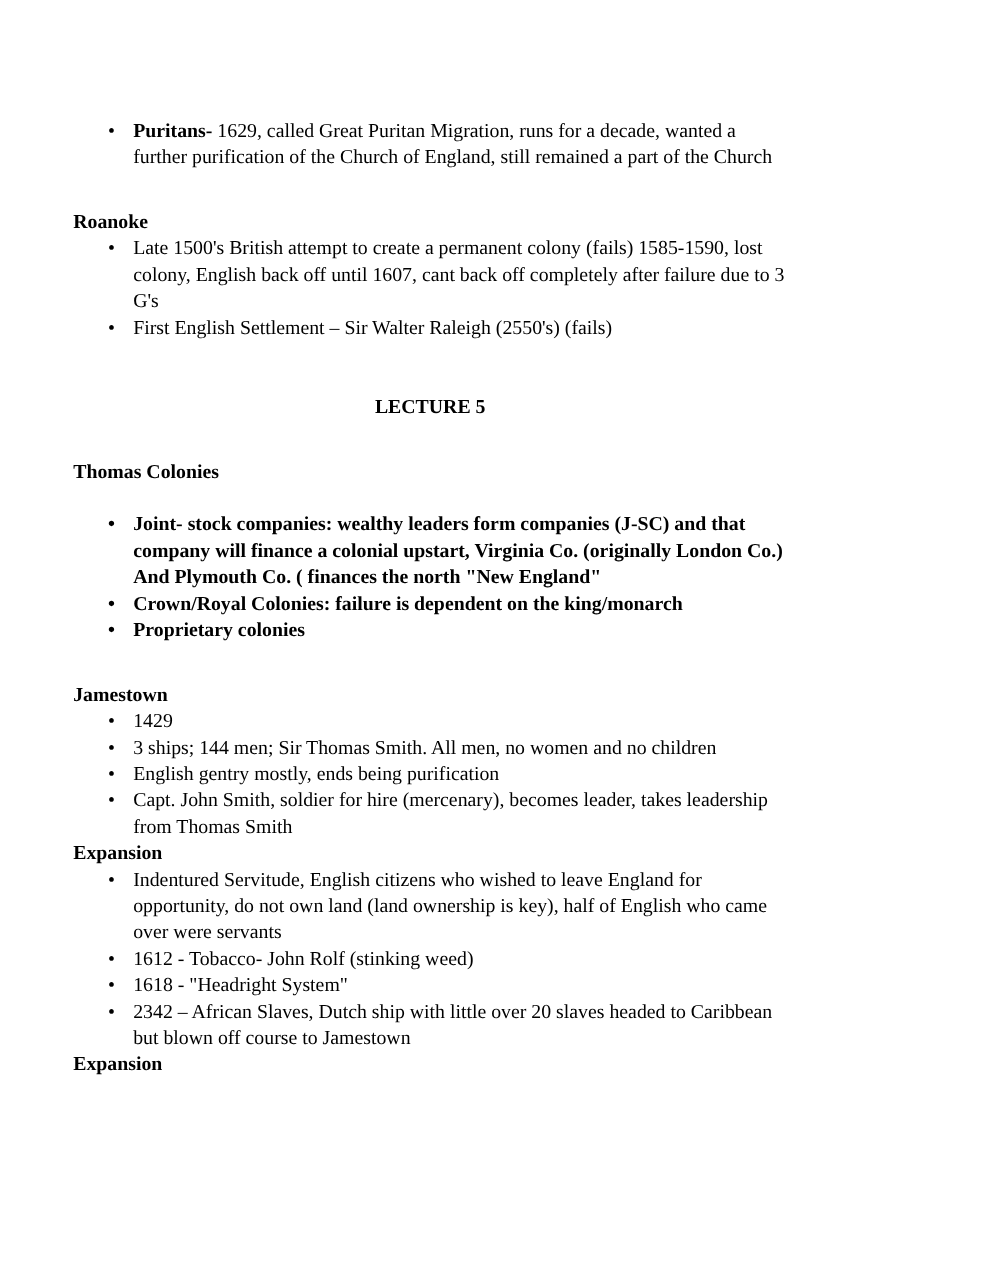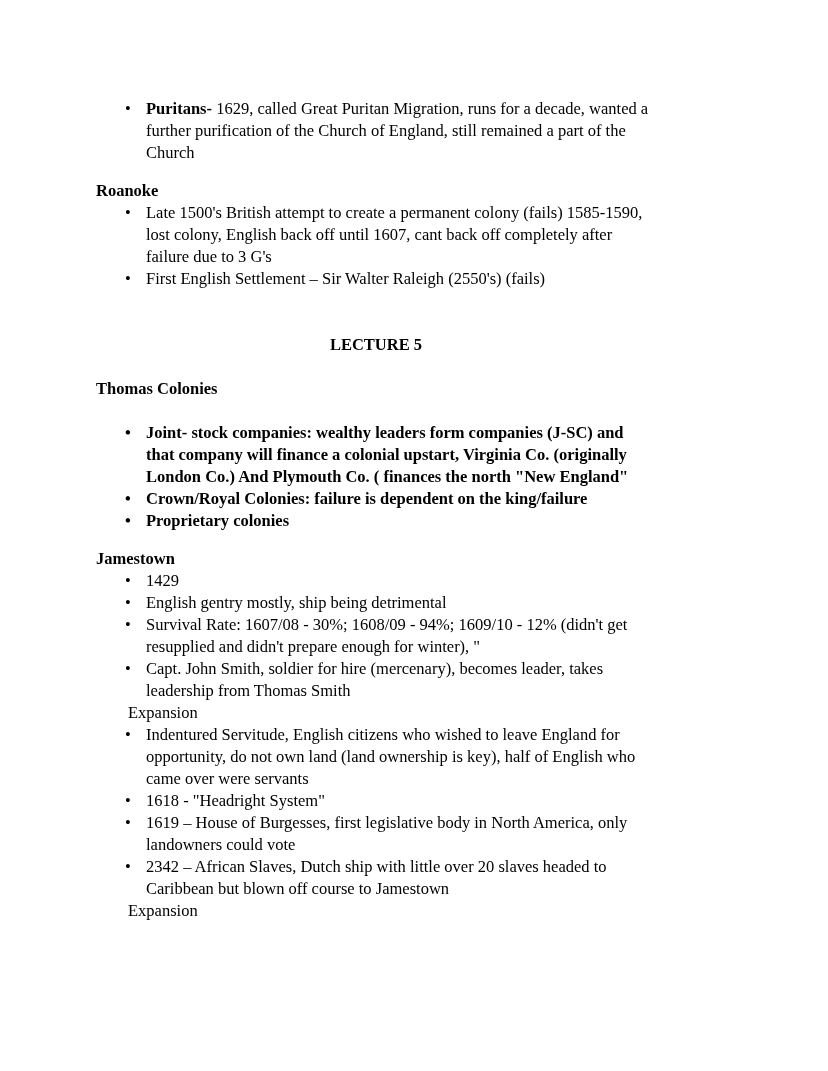--- a/index.html
+++ b/index.html
@@ -10,25 +10,25 @@
     color: #000000;
     font-family: "Liberation Serif", serif;
     font-size: 16.5px;
     line-height: 22px;
     overflow: hidden;
   }
   .page {
     box-sizing: border-box;
     width: 760px;
     height: 1071px;
-    padding: 98px 104px 0 96px;
+    padding: 98px 104px 0 61px;
   }
   p { margin: 0; }
-  .h { font-weight: bold; margin-top: 16px; }
-  .h0 { font-weight: normal; margin-top: 0; margin-left: 32px; }
+  .h { font-weight: bold; margin-top: 32px; }
+  .h0 { font-weight: bold; margin-top: 0; }
   .center-h { font-weight: bold; text-align: center; margin: 44px 0 22px 0; }
   ul {
     list-style: none;
     margin: 0;
     padding: 0 0 0 29px;
   }
   ul.gap { margin-top: 22px; }
   li {
     position: relative;
     padding-left: 21px;
@@ -55,35 +55,35 @@
   <ul>
     <li><span>Late 1500's British attempt to create a permanent colony (fails) 1585-1590, lost colony, English back off until 1607, cant back off completely after failure due to 3 G's</span></li>
     <li><span>First English Settlement – Sir Walter Raleigh (2550's) (fails)</span></li>
   </ul>
 
   <p class="center-h">LECTURE 5</p>
 
   <p class="h">Thomas Colonies</p>
   <ul class="gap">
     <li class="bold"><span>Joint- stock companies: wealthy leaders form companies (J-SC) and that company will finance a colonial upstart, Virginia Co. (originally London Co.) And Plymouth Co. ( finances the north "New England"</span></li>
-    <li class="bold"><span>Crown/Royal Colonies: failure is dependent on the king/failure</span></li>
+    <li class="bold"><span>Crown/Royal Colonies: failure is dependent on the king/monarch</span></li>
     <li class="bold"><span>Proprietary colonies</span></li>
   </ul>
 
   <p class="h">Jamestown</p>
   <ul>
     <li><span>1429</span></li>
-    <li><span>English gentry mostly, ship being detrimental</span></li>
-    <li><span>Survival Rate: 1607/08 - 30%; 1608/09 - 94%; 1609/10 - 12% (didn't get resupplied and didn't prepare enough for winter), "</span></li>
+    <li><span>3 ships; 144 men; Sir Thomas Smith. All men, no women and no children</span></li>
+    <li><span>English gentry mostly, ends being purification</span></li>
     <li><span>Capt. John Smith, soldier for hire (mercenary), becomes leader, takes leadership from Thomas Smith</span></li>
   </ul>
 
   <p class="h0">Expansion</p>
   <ul>
     <li><span>Indentured Servitude, English citizens who wished to leave England for opportunity, do not own land (land ownership is key), half of English who came over were servants</span></li>
+    <li><span>1612 - Tobacco- John Rolf (stinking weed)</span></li>
     <li><span>1618 - "Headright System"</span></li>
-    <li><span>1619 – House of Burgesses, first legislative body in North America, only landowners could vote</span></li>
     <li><span>2342 – African Slaves, Dutch ship with little over 20 slaves headed to Caribbean but blown off course to Jamestown</span></li>
   </ul>
 
   <p class="h0">Expansion</p>
 
 </div>
 
 </body></html>

